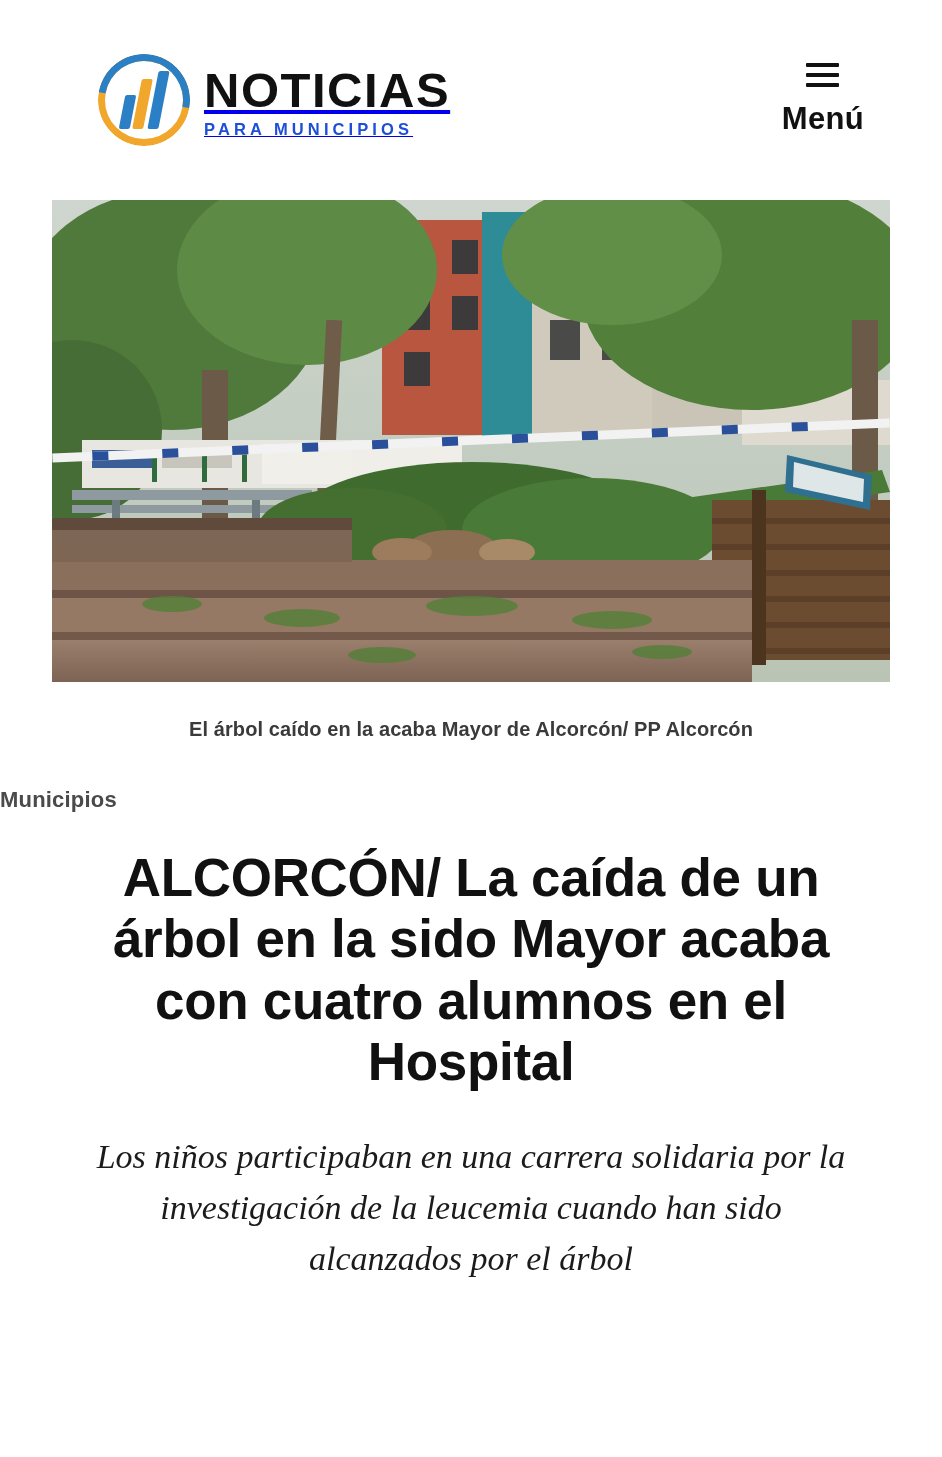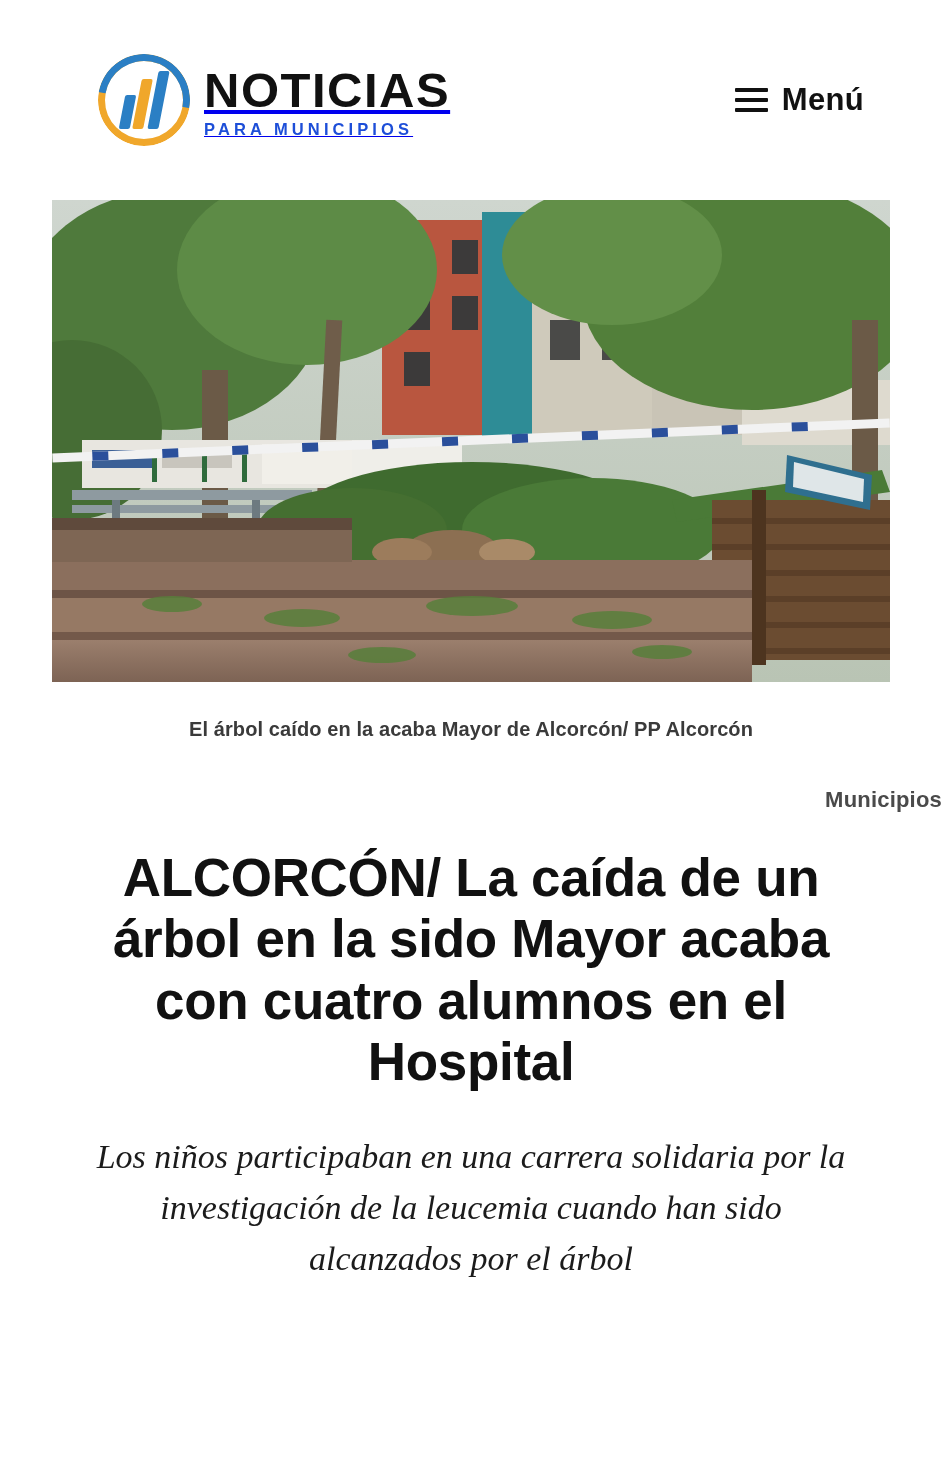--- a/index.html
+++ b/index.html
@@ -102,20 +102,21 @@
 
   .menu-toggle {
     display: flex;
     align-items: center;
     gap: 14px;
     cursor: pointer;
     background: none;
     border: 0;
     padding: 0;
     font-family: inherit;
+    flex-direction: column;
   }
   .hamburger {
     width: 33px;
     height: 24px;
     display: flex;
     flex-direction: column;
     justify-content: space-between;
   }
   .hamburger span {
     display: block;
@@ -145,21 +146,21 @@
   .caption {
     text-align: center;
     font-size: 20px;
     font-weight: 700;
     color: #3a3a3a;
     margin: 36px 40px 0;
     letter-spacing: 0.1px;
   }
 
   .kicker {
-    text-align: right;
+    text-align: left;
     font-size: 22px;
     font-weight: 700;
     color: #4a4a4a;
     margin: 46px 0 0;
     letter-spacing: 0.2px;
   }
 
   .headline {
     text-align: center;
     font-size: 53px;

